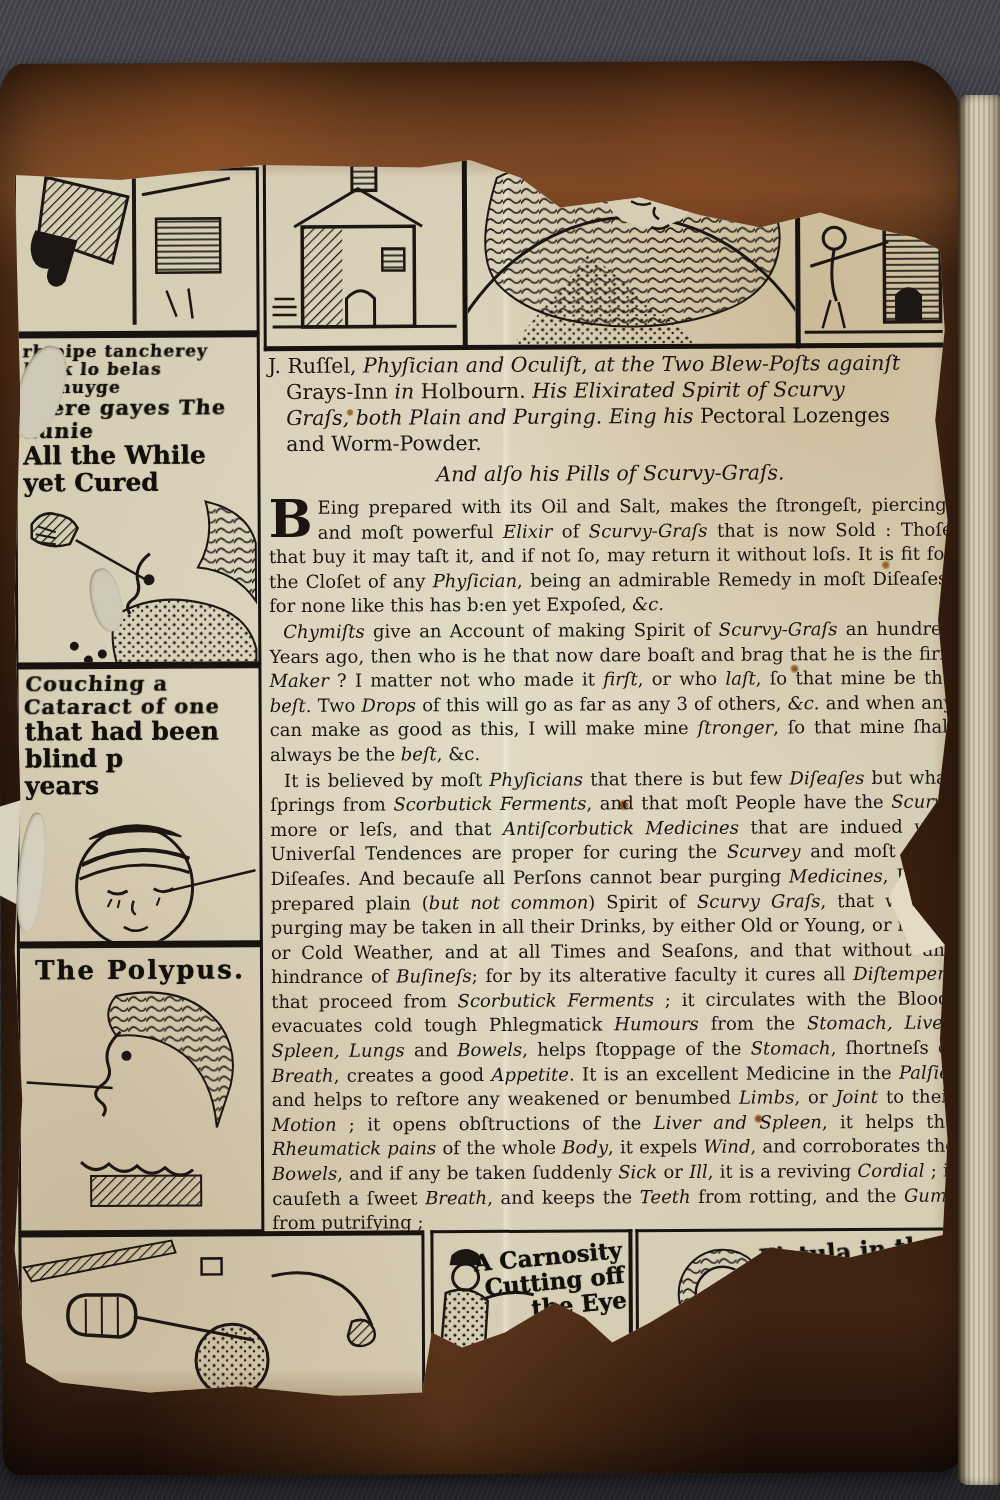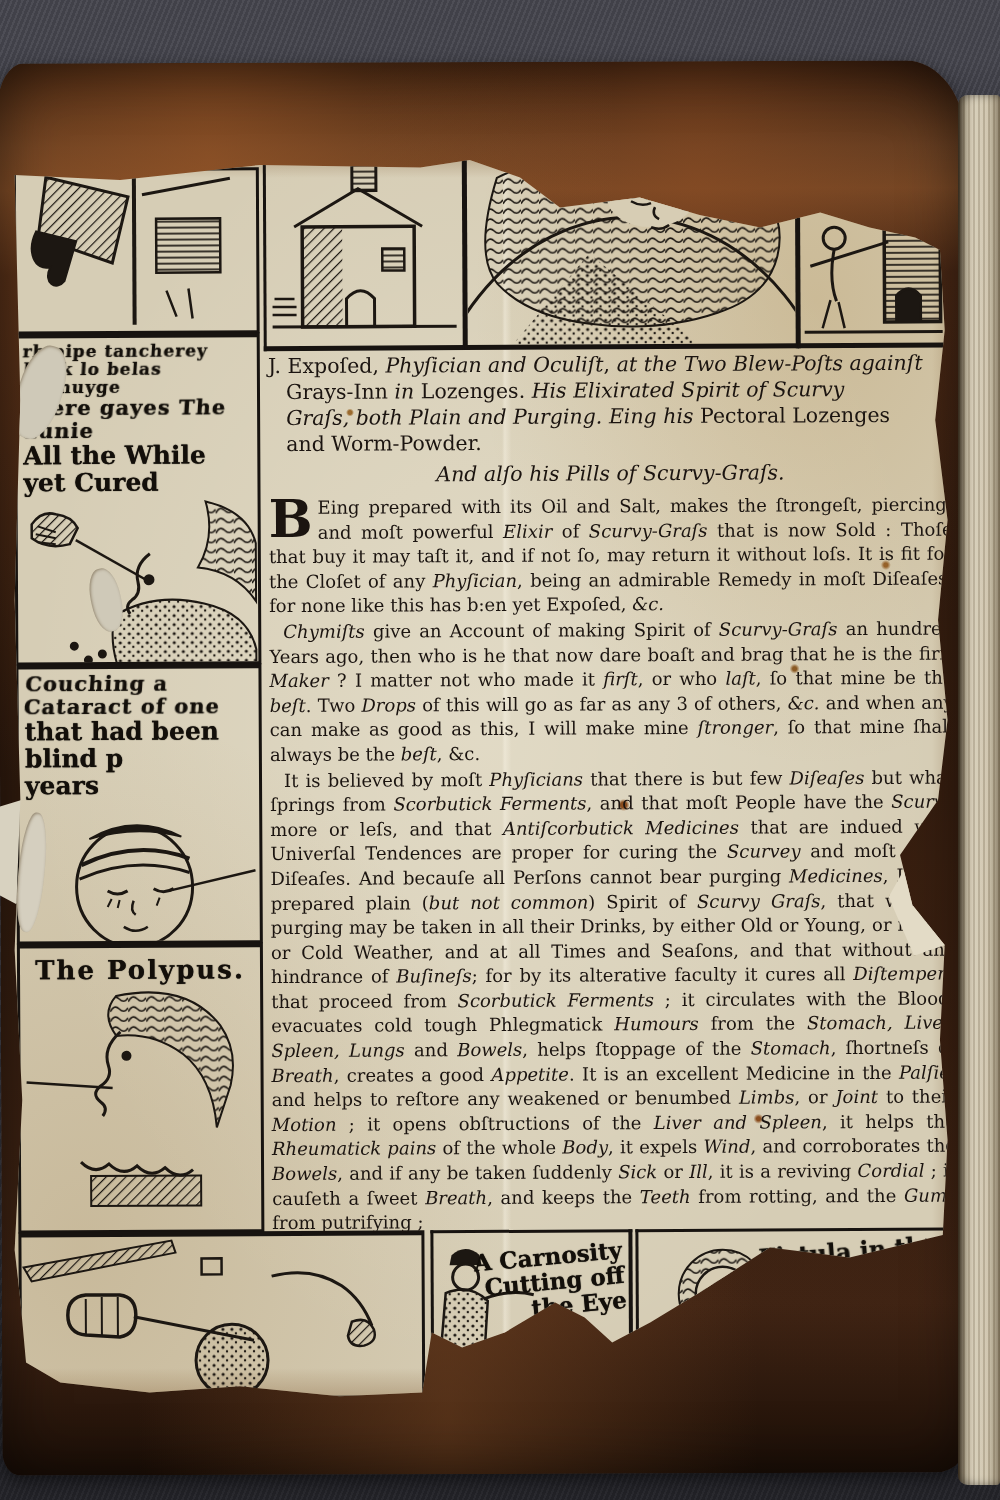--- a/index.html
+++ b/index.html
@@ -279,22 +279,22 @@
             <path d="M48 52 q6 -6 12 0 M66 52 q6 -6 12 0 M56 64 q4 6 10 0 M50 74 q10 8 20 0" stroke-width="2"></path>
           </g>
         </svg>
         <div class="caps">
           <div class="cap">Fistula in the</div>
           <div class="cap">Fundament</div>
         </div>
       </div>
 
       <div id="maintext">
-        <div class="hline rich"><span>J. Expoſed, </span><em>Phyſician and Oculiſt</em><span>, </span><em>at the Two Blew-Poſts againſt</em></div>
-        <div class="hline rich"><span>Grays-Inn </span><em>in</em><span> Lozenges.   </span><em>His Elixirated Spirit of Scurvy</em></div>
+        <div class="hline rich"><span>J. Ruſſel, </span><em>Phyſician and Oculiſt</em><span>, </span><em>at the Two Blew-Poſts againſt</em></div>
+        <div class="hline rich"><span>Grays-Inn </span><em>in</em><span> Holbourn.   </span><em>His Elixirated Spirit of Scurvy</em></div>
         <div class="hline rich"><em>Graſs, both Plain and Purging.</em><span>  </span><em>Eing his</em><span> Pectoral Lozenges</span></div>
         <div class="hline rich"><span>and Worm-Powder.</span></div>
         <div class="subline rich"><em>And alſo his Pills of Scurvy-Graſs.</em></div>
         <p><span class="dropcap">B</span><span class="rich"><span>Eing prepared with its Oil and Salt, makes the ſtrongeſt, piercing, and moſt powerful </span><em>Elixir</em><span> of </span><em>Scurvy-Graſs</em><span> that is now Sold :  Thoſe that buy it may taſt it, and if not ſo, may return it without loſs.  It is fit for the Cloſet of any </span><em>Phyſician</em><span>, being an admirable Remedy in moſt Diſeaſes, for none like this has b:en yet Expoſed, </span><em>&amp;c.</em></span></p>
         <p class="ind rich"><em>Chymiſts</em><span> give an Account of making Spirit of </span><em>Scurvy-Graſs</em><span> an hundred Years ago, then who is he that now dare boaſt and brag that he is the firſt </span><em>Maker</em><span> ?  I matter not who made it </span><em>firſt</em><span>, or who </span><em>laſt</em><span>, ſo that mine be the </span><em>beſt</em><span>. Two </span><em>Drops</em><span> of this will go as far as any 3 of others, </span><em>&amp;c.</em><span> and when any can make as good as this, I will make mine </span><em>ſtronger</em><span>, ſo that mine ſhall always be the </span><em>beſt</em><span>, &amp;c.</span></p>
         <p class="ind rich"><span>It is believed by moſt </span><em>Phyſicians</em><span> that there is but few </span><em>Diſeaſes</em><span> but what ſprings from </span><em>Scorbutick Ferments</em><span>, and that moſt People have the </span><em>Scurvy</em><span> more or leſs, and that </span><em>Antiſcorbutick Medicines</em><span> that are indued with Univerſal Tendences are proper for curing the </span><em>Scurvey</em><span> and moſt other Diſeaſes. And becauſe all Perſons cannot bear purging </span><em>Medicines</em><span>, I have prepared plain (</span><em>but not common</em><span>) Spirit of </span><em>Scurvy Graſs</em><span>, that without purging may be taken in all their Drinks, by either Old or Young, or in Hot or Cold Weather, and at all Times and Seaſons, and that without any hindrance of </span><em>Buſineſs</em><span>;  for by its alterative faculty it cures all </span><em>Diſtempers</em><span> that proceed from </span><em>Scorbutick Ferments</em><span> ; it circulates with the Blood, evacuates cold tough Phlegmatick </span><em>Humours</em><span> from the </span><em>Stomach, Liver, Spleen, Lungs</em><span> and </span><em>Bowels</em><span>, helps ſtoppage of the </span><em>Stomach</em><span>, ſhortneſs of </span><em>Breath</em><span>, creates a good </span><em>Appetite</em><span>.  It is an excellent Medicine in the </span><em>Palſie</em><span>, and helps to reſtore any weakened or benumbed </span><em>Limbs</em><span>, or </span><em>Joint</em><span> to their </span><em>Motion</em><span> ;  it opens obſtructions of the </span><em>Liver and Spleen</em><span>, it helps the </span><em>Rheumatick pains</em><span> of the whole </span><em>Body</em><span>, it expels </span><em>Wind</em><span>, and corroborates the </span><em>Bowels</em><span>, and if any be taken ſuddenly </span><em>Sick</em><span> or </span><em>Ill</em><span>, it is a reviving </span><em>Cordial</em><span> ; it cauſeth a ſweet </span><em>Breath</em><span>, and keeps the </span><em>Teeth</em><span> from rotting, and the </span><em>Gums</em><span> from putrifying ;</span></p>
         <div class="tail">it's</div>
       </div>
 
       <div class="loss" id="loss1"></div>

